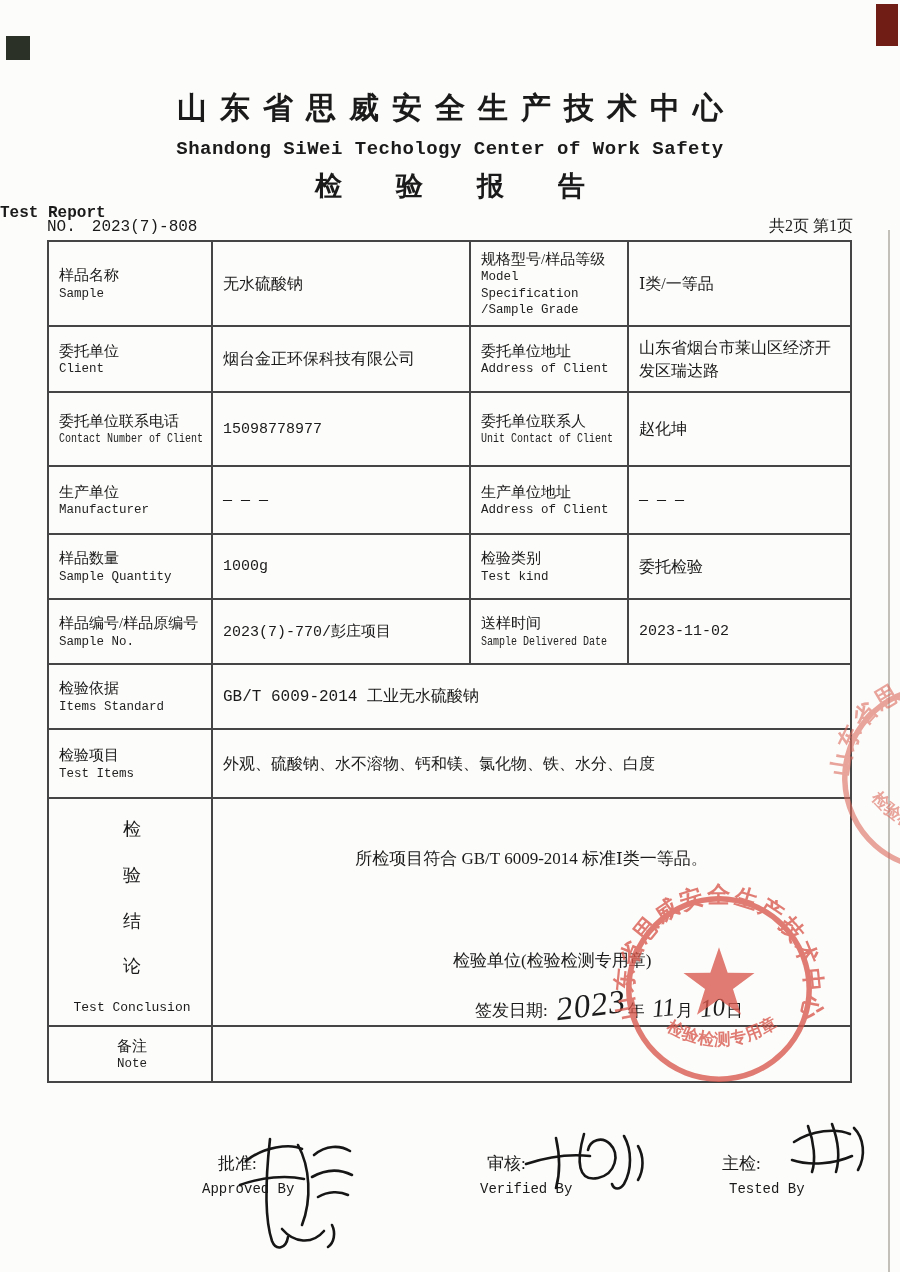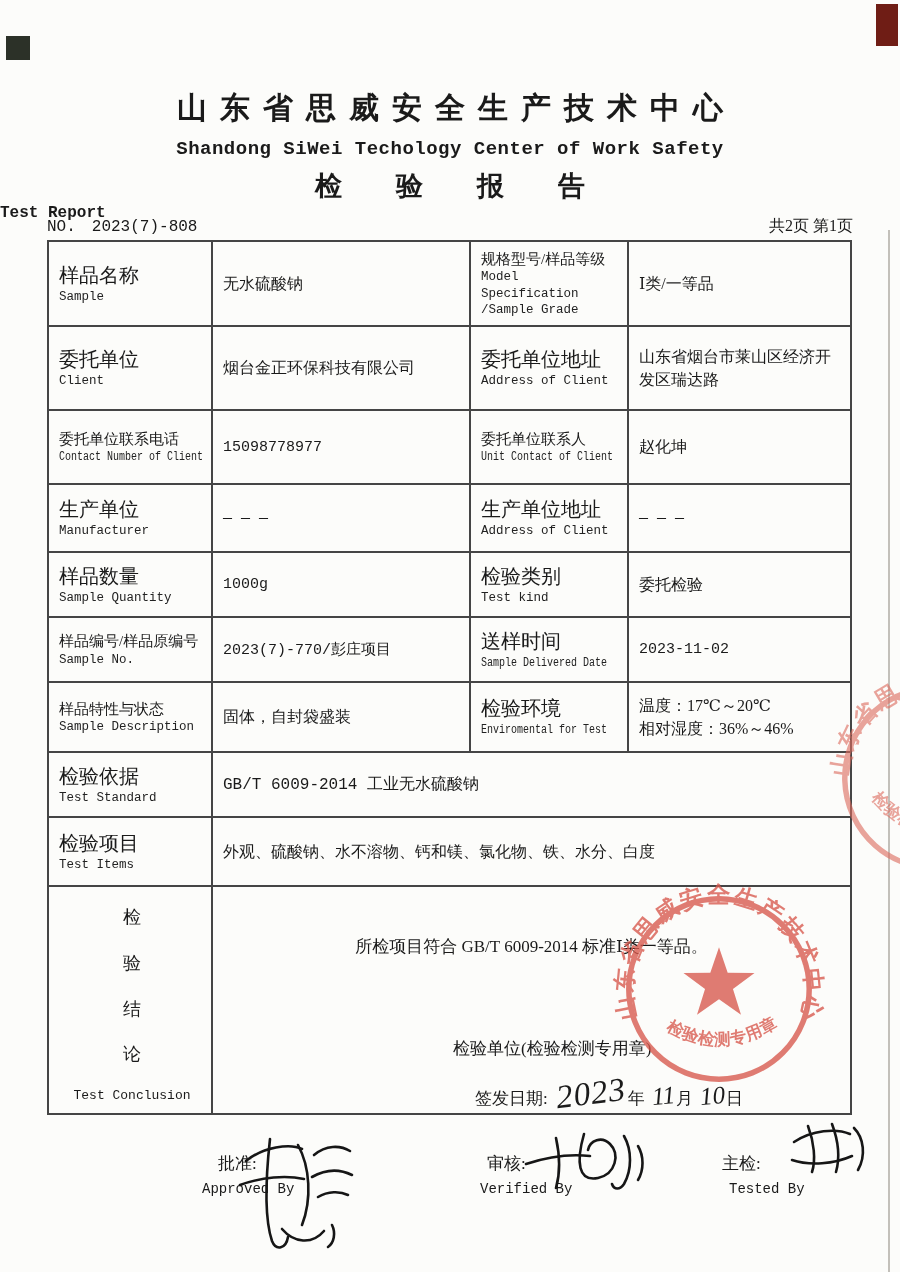--- a/index.html
+++ b/index.html
@@ -22,28 +22,28 @@
           letter-spacing:54px;padding-left:54px;box-sizing:border-box;}
   .rep-en{left:0;top:204px;width:900px;text-align:left;font-size:16px;font-weight:bold;
           font-family:"Liberation Mono","DejaVu Sans Mono",monospace;}
   .no-line{left:47px;top:216px;width:806px;display:flex;justify-content:space-between;align-items:baseline;}
   .no-left{font-family:"Liberation Mono","DejaVu Sans Mono",monospace;font-size:16px;}
   .no-left .no-val{margin-left:16px;}
   .pg{font-size:16px;}
   
   table.report{position:absolute;left:47px;top:240px;width:803px;border-collapse:collapse;table-layout:fixed;}
   table.report td{border:2px solid #454545;vertical-align:middle;padding:2px 6px 2px 10px;box-sizing:border-box;}
-  td.lab .cn{font-size:20px;line-height:1.35;}
+  td.lab .cn{font-size:15px;line-height:1.35;}
   td.lab .en{font-size:12.5px;line-height:1.3;font-family:"Liberation Mono","DejaVu Sans Mono",monospace;color:#222;}
   .tight{font-size:15px !important;white-space:nowrap;}
   .cond{display:inline-block;transform:scaleX(.8);transform-origin:0 50%;white-space:nowrap;}
   td.val{padding-left:14px;}
   .val-c{font-size:16px;line-height:1.45;}
   .val-m{font-size:15px;font-family:"Liberation Mono","DejaVu Sans Mono",monospace;}
-  tr.r0{height:85px;} tr.r1{height:84px;} tr.r2{height:74px;} tr.r3{height:68px;}
+  tr.r0{height:85px;} tr.r1{height:66px;} tr.r2{height:74px;} tr.r3{height:68px;}
   tr.r4{height:65px;} tr.r5{height:65px;} tr.r6{height:70px;} tr.r7{height:65px;}
   tr.r8{height:69px;} tr.r9{height:222px;} tr.r10{height:56px;}
   
   td.concl-lab{padding:0;}
   .vert-wrap{height:222px;display:flex;flex-direction:column;align-items:center;
              justify-content:space-between;padding:16px 0 8px;box-sizing:border-box;}
   .vert-wrap .vch{font-size:18px;}
   .vert-wrap .ven{font-size:13px;font-family:"Liberation Mono","DejaVu Sans Mono",monospace;}
   td.concl-body{position:relative;padding:0;}
   .concl-text{position:absolute;left:0;top:48px;width:100%;text-align:center;font-size:17px;}
@@ -180,41 +180,24 @@
       <div class="val-m">2023(7)-770/彭庄项目</div>
     </td>
     <td class="lab">
       <div class="cn">送样时间</div>
       <div class="en"><span class="cond">Sample Delivered Date</span></div>
     </td>
     <td class="val">
       <div class="val-m">2023-11-02</div>
     </td>
   </tr>
-  <tr class="r6">
-    <td class="lab">
-      <div class="cn tight">样品特性与状态</div>
-      <div class="en">Sample Description</div>
-    </td>
-    <td class="val">
-      <div class="val-c">固体，自封袋盛装</div>
-    </td>
-    <td class="lab">
-      <div class="cn">检验环境</div>
-      <div class="en"><span class="cond">Enviromental for Test</span></div>
-    </td>
-    <td class="val">
-      <div class="val-c">温度：17℃～20℃</div>
-      <div class="val-c">相对湿度：36%～46%</div>
-    </td>
-  </tr>
   <tr class="r7">
     <td class="lab">
       <div class="cn">检验依据</div>
-      <div class="en">Test Standard</div>
+      <div class="en">Items Standard</div>
     </td>
     <td class="val" colspan="3">
       <div class="val-m" style="font-size:16px">GB/T 6009-2014 工业无水硫酸钠</div>
     </td>
   </tr>
   <tr class="r8">
     <td class="lab">
       <div class="cn">检验项目</div>
       <div class="en">Test Items</div>
     </td>
@@ -238,20 +221,27 @@
       <div class="sign-line">
         <span>签发日期:</span>
         <span class="hw hw-year">2023</span>
         <span>年</span>
         <span class="hw hw-md">11</span>
         <span>月</span>
         <span class="hw hw-md">10</span>
         <span>日</span>
       </div>
     </td>
+  </tr>
+  <tr class="r10">
+    <td class="lab note-cell">
+      <div class="cn">备注</div>
+      <div class="en">Note</div>
+    </td>
+    <td class="val note-val" colspan="3"></td>
   </tr>
 </tbody>
   </table>
 
 <svg class="abs stamp" style="left:609px;top:879px;opacity:.78" width="220" height="220" viewBox="0 0 200 200">
   <g stroke="#d8584c" fill="#d8584c">
     <circle class="ring" cx="100" cy="100" r="82" stroke="#d8584c"></circle>
     <polygon points="100,62 107.9,85.2 132.3,85.5 112.7,100.1 120,123.5 100,109.4 80,123.5 87.3,100.1 67.7,85.5 92.1,85.2" stroke="none"></polygon>
   </g>
   <defs>

